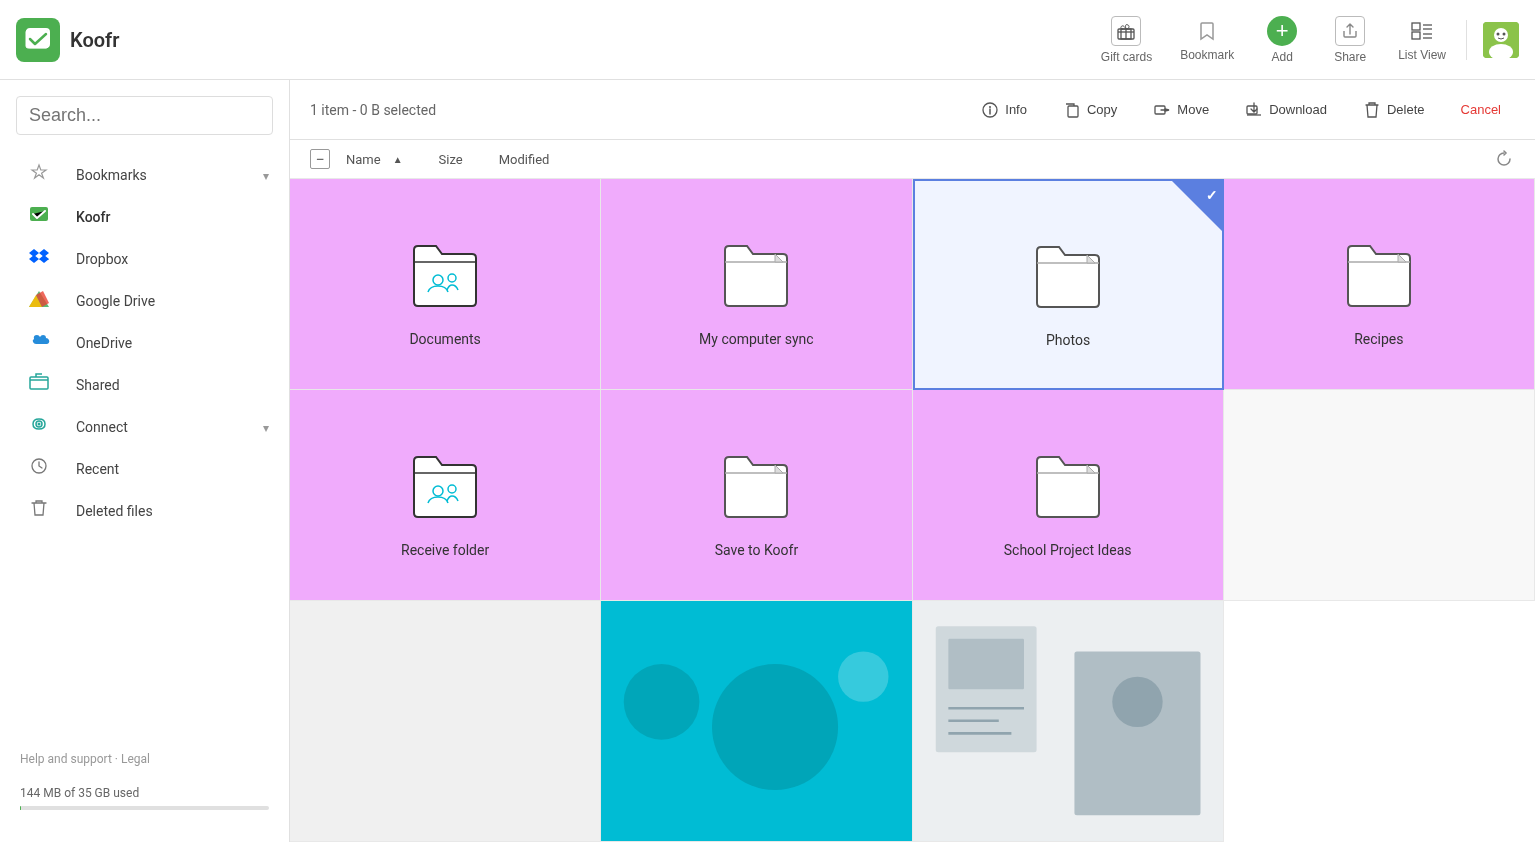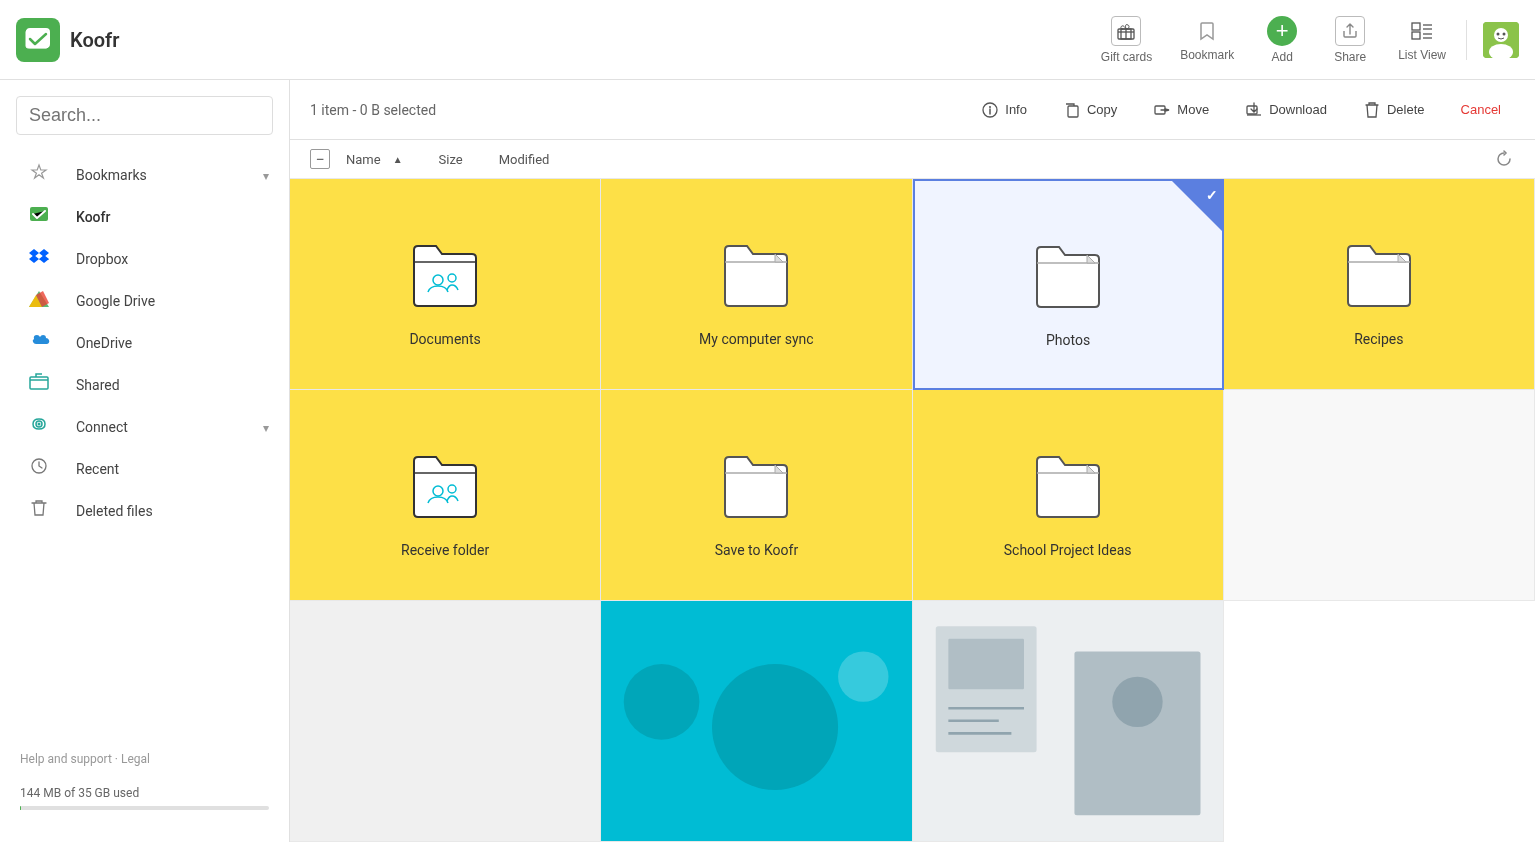--- a/index.html
+++ b/index.html
@@ -95,21 +95,21 @@
 
     
     .file-grid {
       flex: 1; overflow-y: auto; padding: 0;
       display: grid; grid-template-columns: repeat(4, 1fr);
     }
     .file-cell {
       border-right: 1px solid #e8e8e8; border-bottom: 1px solid #e8e8e8;
       display: flex; flex-direction: column; align-items: center; justify-content: center;
       padding: 28px 16px 20px; cursor: pointer; position: relative; min-height: 190px;
-      background: #fde047;
+      background: #f0abfc;
     }
     .file-cell.selected { background: #f0f4ff; border: 2px solid #5b7fe0; }
     .file-cell .check-corner {
       position: absolute; top: 0; right: 0;
       width: 0; height: 0;
       border-style: solid;
       border-width: 0 50px 50px 0;
       border-color: transparent #5b7fe0 transparent transparent;
     }
     .file-cell .check-mark {

